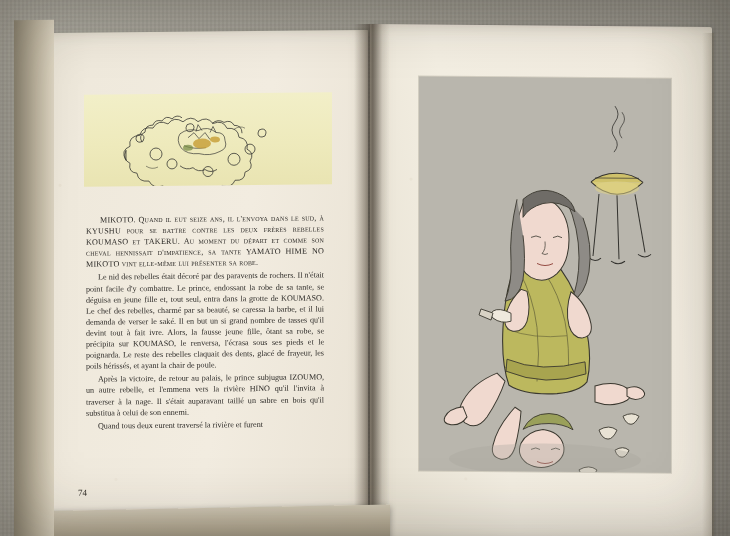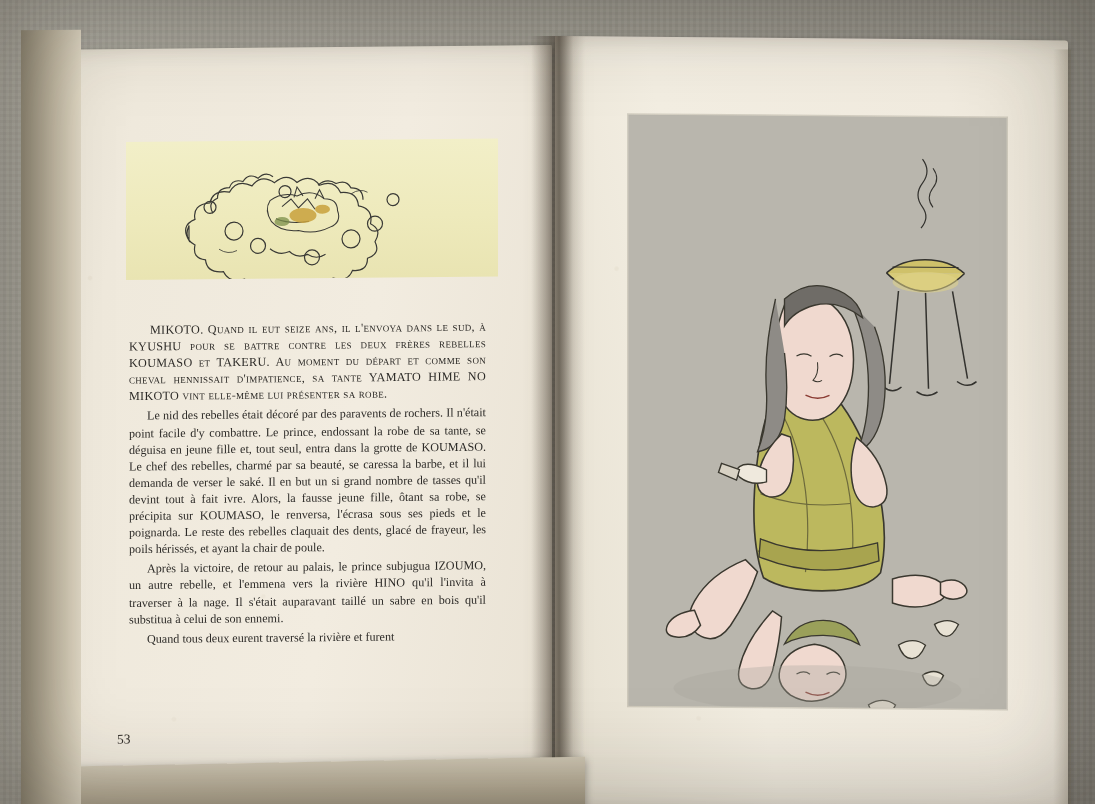--- a/index.html
+++ b/index.html
@@ -222,21 +222,21 @@
         </svg>
       </div>
 
       <div class="text-col">
         <p class="first sc">MIKOTO. Quand il eut seize ans, il l'envoya dans le sud, à KYUSHU pour se battre contre les deux frères rebelles KOUMASO et TAKERU. Au moment du départ et comme son cheval hennissait d'impatience, sa tante YAMATO HIME NO MIKOTO vint elle-même lui présenter sa robe.</p>
         <p>Le nid des rebelles était décoré par des paravents de rochers. Il n'était point facile d'y combattre. Le prince, endossant la robe de sa tante, se déguisa en jeune fille et, tout seul, entra dans la grotte de KOUMASO. Le chef des rebelles, charmé par sa beauté, se caressa la barbe, et il lui demanda de verser le saké. Il en but un si grand nombre de tasses qu'il devint tout à fait ivre. Alors, la fausse jeune fille, ôtant sa robe, se précipita sur KOUMASO, le renversa, l'écrasa sous ses pieds et le poignarda. Le reste des rebelles claquait des dents, glacé de frayeur, les poils hérissés, et ayant la chair de poule.</p>
         <p>Après la victoire, de retour au palais, le prince subjugua IZOUMO, un autre rebelle, et l'emmena vers la rivière HINO qu'il l'invita à traverser à la nage. Il s'était auparavant taillé un sabre en bois qu'il substitua à celui de son ennemi.</p>
         <p>Quand tous deux eurent traversé la rivière et furent</p>
       </div>
 
-      <div class="folio">53</div>
+      <div class="folio">74</div>
     </div>
 
     <div class="page-right">
       <div class="speck"></div>
 
       <div class="plate">
         <svg width="252" height="394" viewBox="0 0 252 394" xmlns="http://www.w3.org/2000/svg">
           <rect x="0" y="0" width="252" height="394" fill="#b9b6ad"></rect>
 
           <g stroke="#33322e" stroke-width="1" fill="none">

